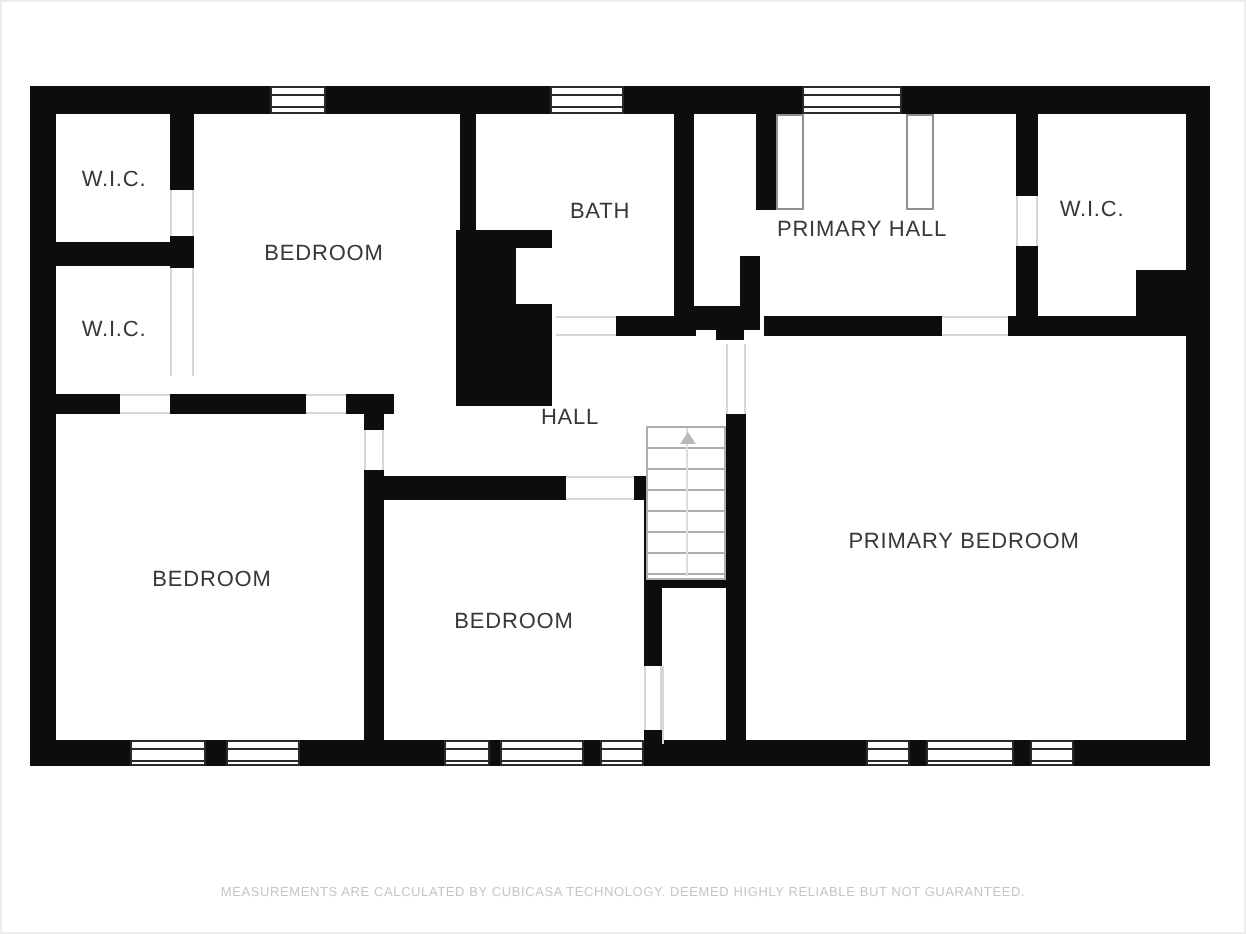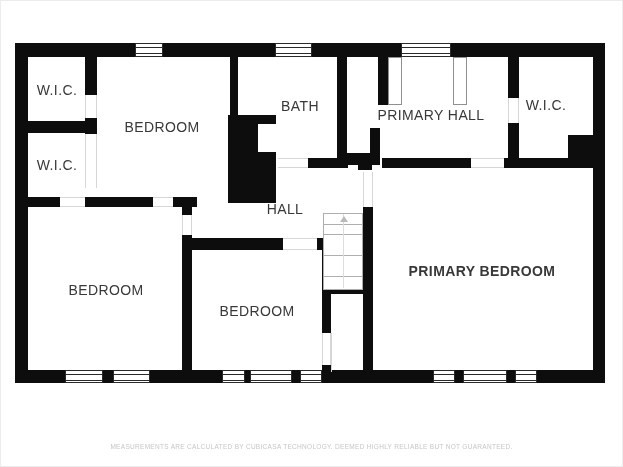--- a/index.html
+++ b/index.html
@@ -10,21 +10,21 @@
   }
   .w{position:absolute;background:#0d0d0d;}
   .win{position:absolute;background:
       linear-gradient(to bottom, #fff 0 3px, #2a2a2a 3px 4px, #fff 4px 9px, #2a2a2a 9px 10px, #fff 10px 100%);
       border:1px solid #2a2a2a;box-sizing:border-box;}
   .gap-v{position:absolute;background:#fff;border-left:1px solid #d6d6d6;border-right:1px solid #d6d6d6;box-sizing:border-box;}
   .gap-h{position:absolute;background:#fff;border-top:1px solid #d6d6d6;border-bottom:1px solid #d6d6d6;box-sizing:border-box;}
   .panel{position:absolute;background:#fff;border:1px solid #8f8f8f;box-sizing:border-box;}
   .lbl{
     position:absolute;transform:translate(-50%,-50%);
-    font-size:14px;color:#383838;letter-spacing:.4px;white-space:nowrap;
+    font-size:11px;color:#383838;letter-spacing:.4px;white-space:nowrap;
   }
   #stairs{
     position:absolute;left:323px;top:213px;width:40px;height:77px;
     border:1px solid #aeaeae;box-sizing:border-box;
     background:repeating-linear-gradient(to bottom, #fff 0 9.5px, #aeaeae 9.5px 10.5px);
   }
   #stairs-guide{position:absolute;left:343px;top:214px;width:1px;height:74px;background:#dddddd;}
   #stairs-arrow{
     position:absolute;left:340px;top:216px;width:0;height:0;
     border-left:4px solid transparent;border-right:4px solid transparent;
@@ -126,16 +126,16 @@
 
   <div class="lbl" style="left:57px;top:90px;">W.I.C.</div>
   <div class="lbl" style="left:57px;top:165px;">W.I.C.</div>
   <div class="lbl" style="left:162px;top:127px;">BEDROOM</div>
   <div class="lbl" style="left:300px;top:106px;">BATH</div>
   <div class="lbl" style="left:431px;top:115px;">PRIMARY HALL</div>
   <div class="lbl" style="left:546px;top:105px;">W.I.C.</div>
   <div class="lbl" style="left:285px;top:209px;">HALL</div>
   <div class="lbl" style="left:106px;top:290px;">BEDROOM</div>
   <div class="lbl" style="left:257px;top:311px;">BEDROOM</div>
-  <div class="lbl" style="left:482px;top:271px;font-weight:bold;">PRIMARY BEDROOM</div>
+  <div class="lbl" style="left:482px;top:271px;">PRIMARY BEDROOM</div>
 
   <div id="disclaimer">MEASUREMENTS ARE CALCULATED BY CUBICASA TECHNOLOGY. DEEMED HIGHLY RELIABLE BUT NOT GUARANTEED.</div>
 </div>
 
 </body></html>

